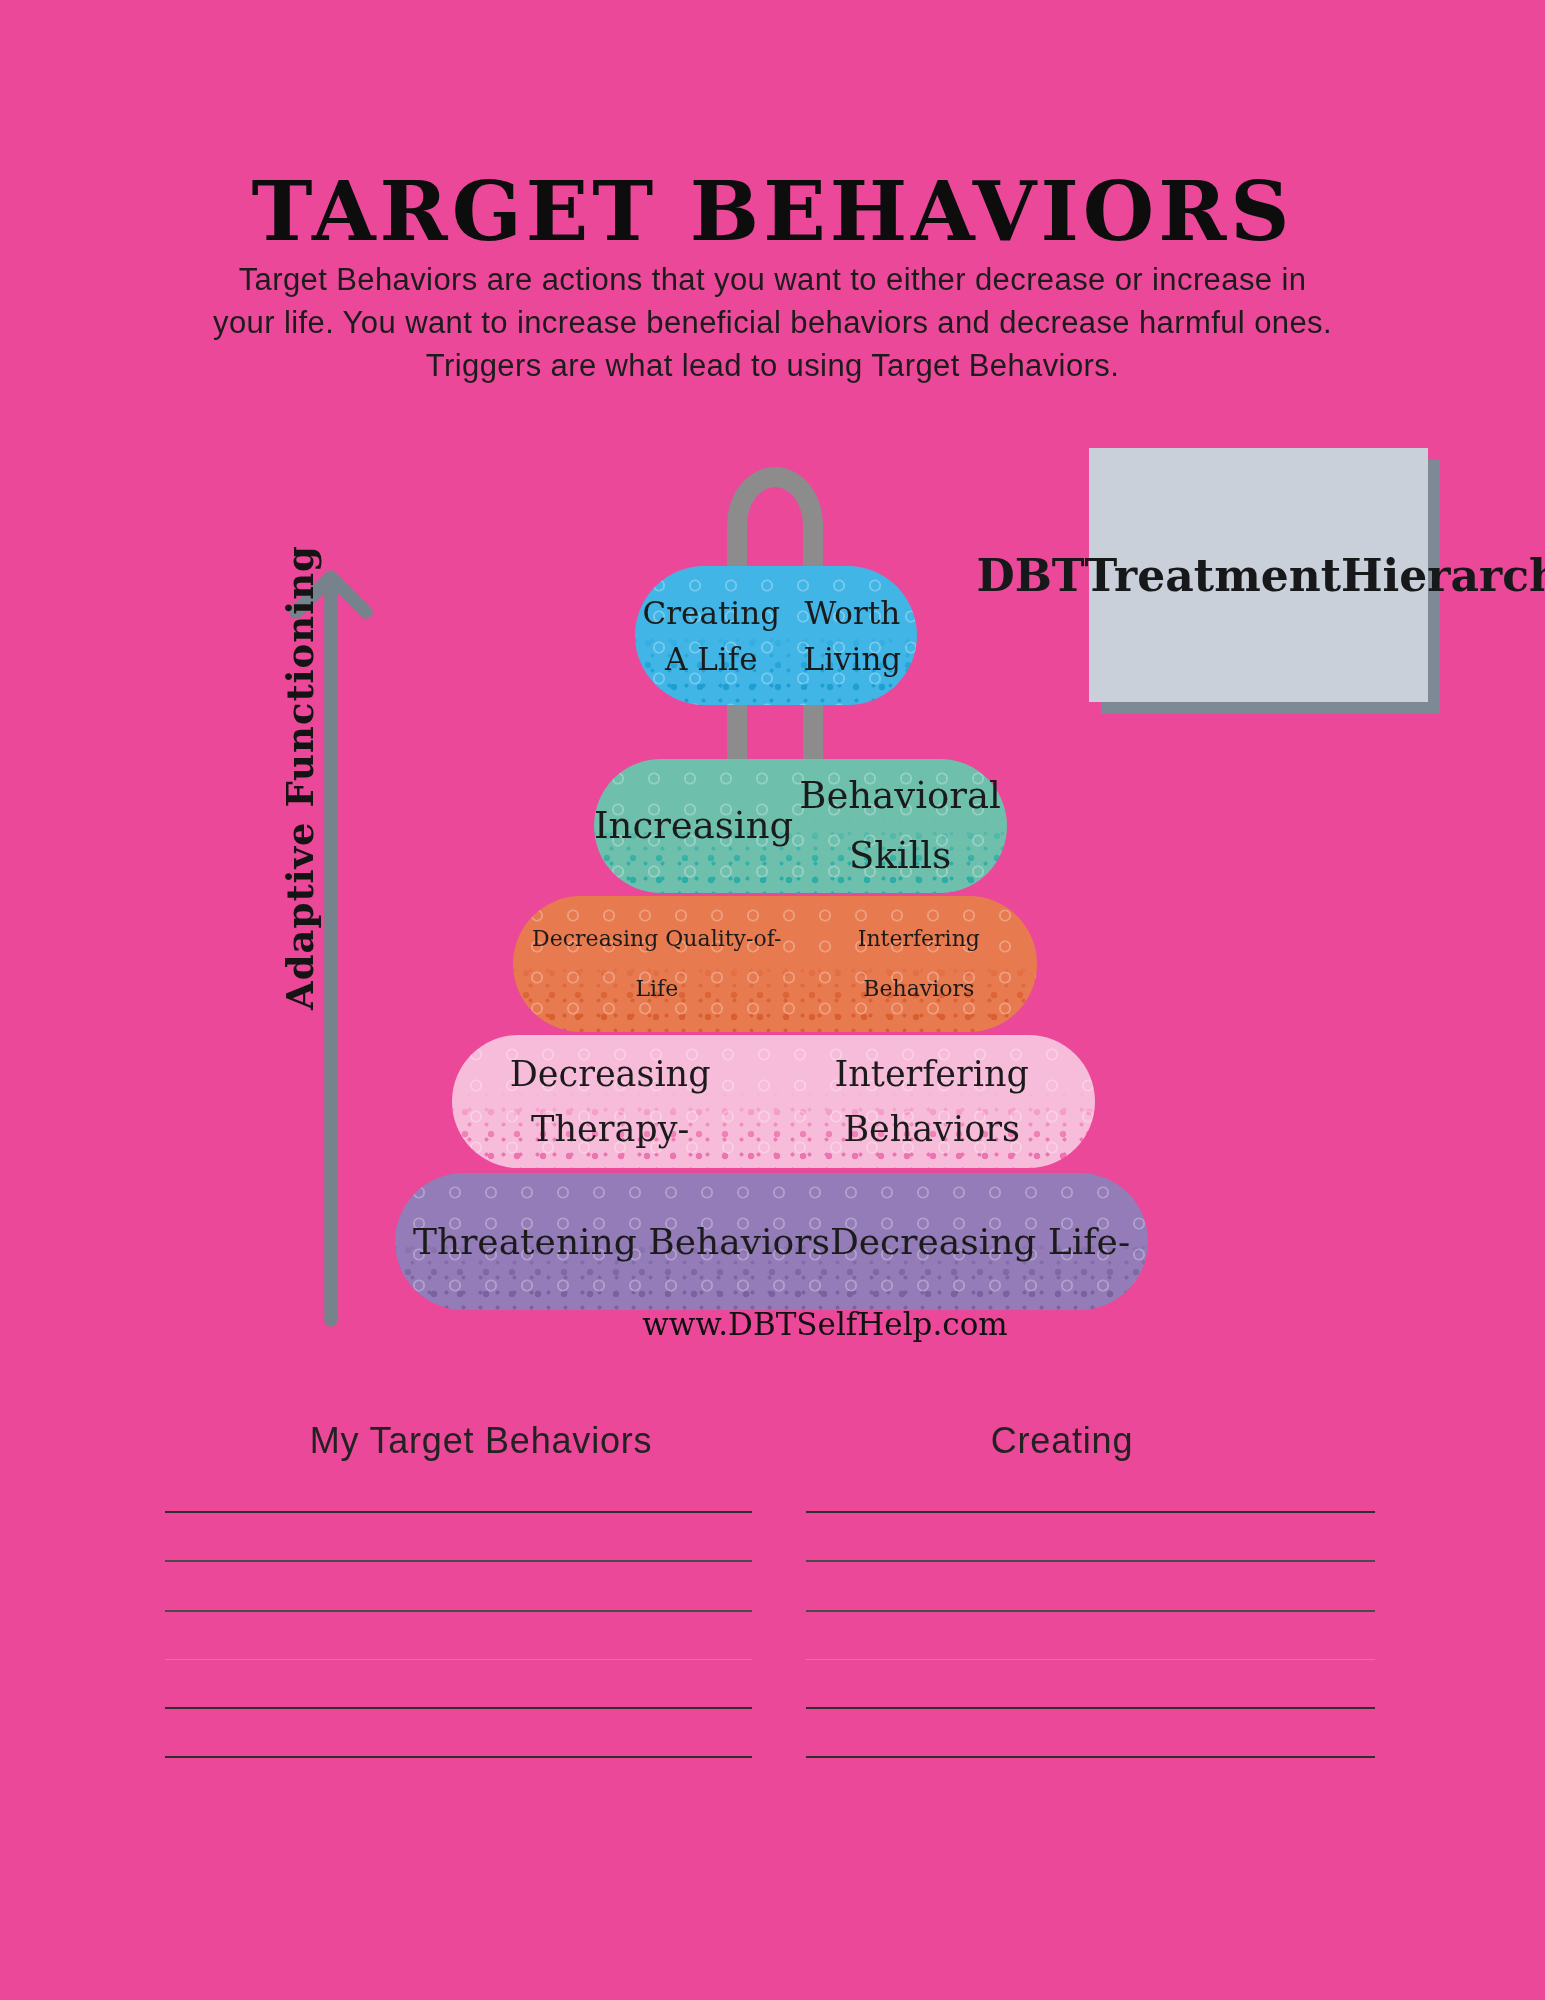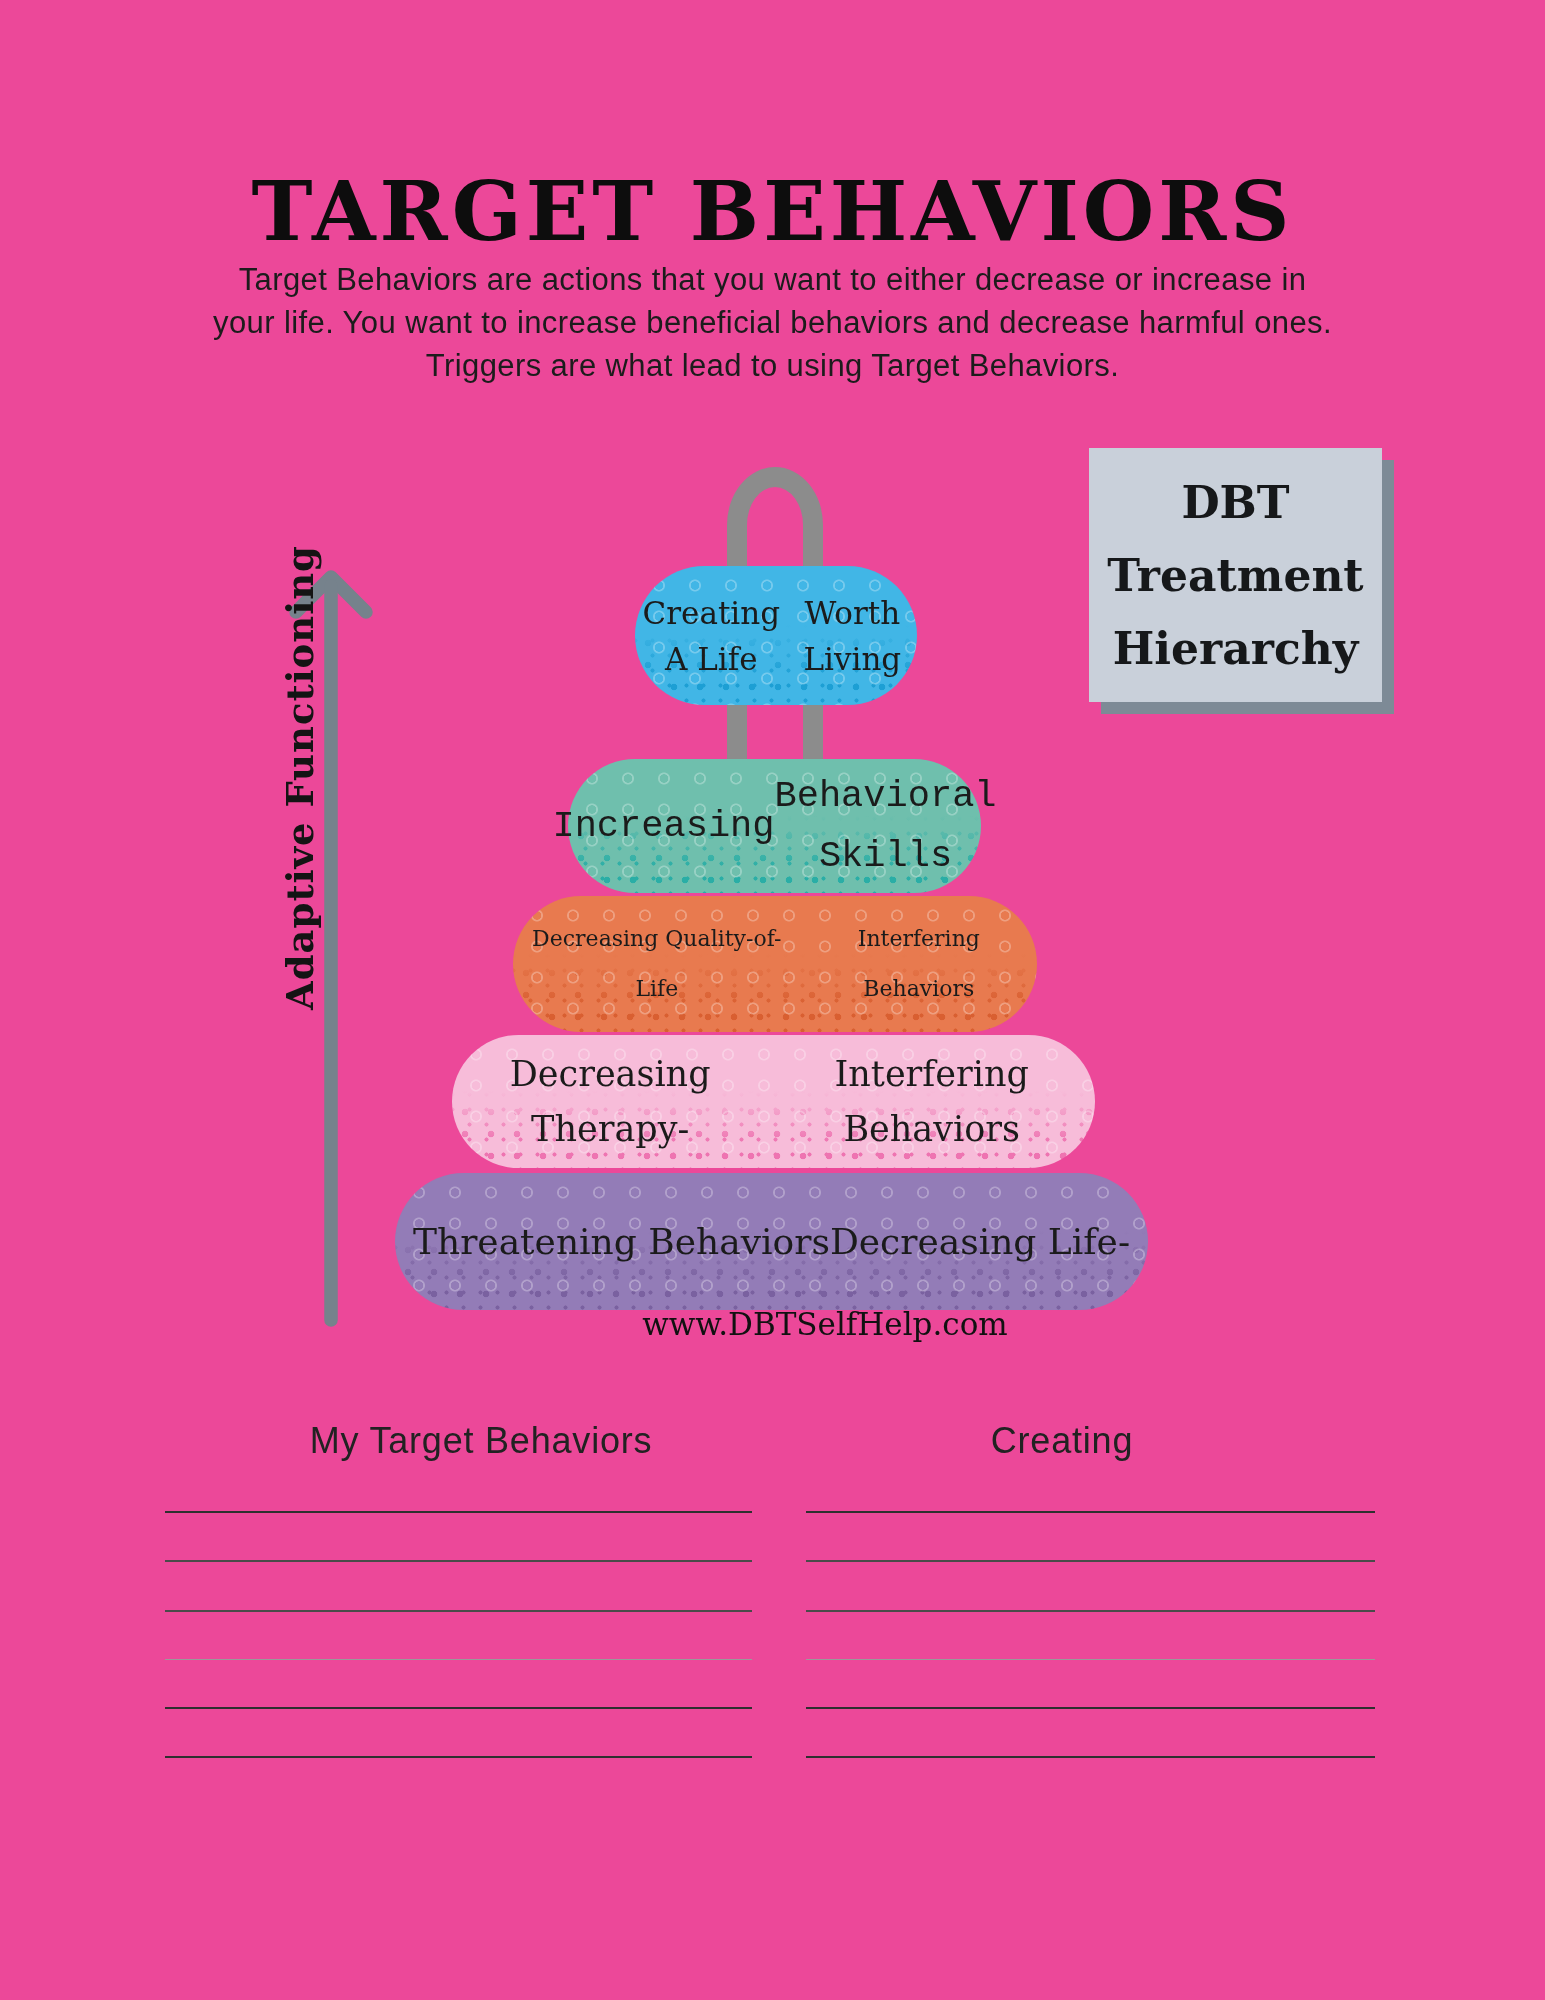--- a/index.html
+++ b/index.html
@@ -47,32 +47,32 @@
     background-image:
       radial-gradient(circle, rgba(255,255,255,0) 4px, rgba(255,255,255,0.28) 4.5px, rgba(255,255,255,0.28) 5.5px, rgba(255,255,255,0) 6.5px),
       linear-gradient(to bottom, var(--c,#999) 0%, var(--c,#999) 42%, rgba(255,255,255,0) 82%),
       radial-gradient(circle, var(--d,#666) 3px, rgba(0,0,0,0) 3.6px),
       radial-gradient(circle, var(--d,#666) 1.8px, rgba(0,0,0,0) 2.3px);
     background-size:36px 31px, 100% 100%, 26px 22px, 17px 15px;
     background-position:6px 4px, 0 0, 0 0, 9px 7px;
   }
   .ring span { display:block; }
   .ring0 { left:635px; top:566px;  width:282px; height:139px; font-size:31px; line-height:46px; }
-  .ring1 { left:568px; top:759px;  width:413px; height:134px; font-size:37px; line-height:60px;font-family:Liberation Mono, monospace; }
+  .ring1 { left:594px; top:759px;  width:413px; height:134px; font-size:37px; line-height:60px; }
   .ring2 { left:513px; top:896px;  width:524px; height:136px; font-size:22px; line-height:50px; }
   .ring3 { left:452px; top:1035px; width:643px; height:133px; font-size:35px; line-height:55px; }
   .ring4 { left:395px; top:1173px; width:753px; height:137px; font-size:36px; line-height:58px; }
 
   
   .hbox {
     position:absolute; left:1089px; top:448px; width:293px; height:254px;
     background:var(--box-bg,#c9d0da); box-shadow:12px 12px 0 var(--box-shadow,#7d8a96);
-    display:flex; flex-direction:column; align-items:center; justify-content:center;
+    display:flex; flex-direction:row; align-items:center; justify-content:center;
     font-family:"DejaVu Serif", serif; font-weight:bold; font-size:44px;
-    line-height:73px; color:#16181a; text-align:center;
+    line-height:73px; color:#16181a; text-align:center;padding-left:46px;
   }
 
   
   .website {
     position:absolute; left:575px; top:1306px; width:500px; text-align:center;
     font-family:"DejaVu Serif", serif; font-size:31px; color:#111; cursor:pointer;
   }
 
   
   .col-header {

